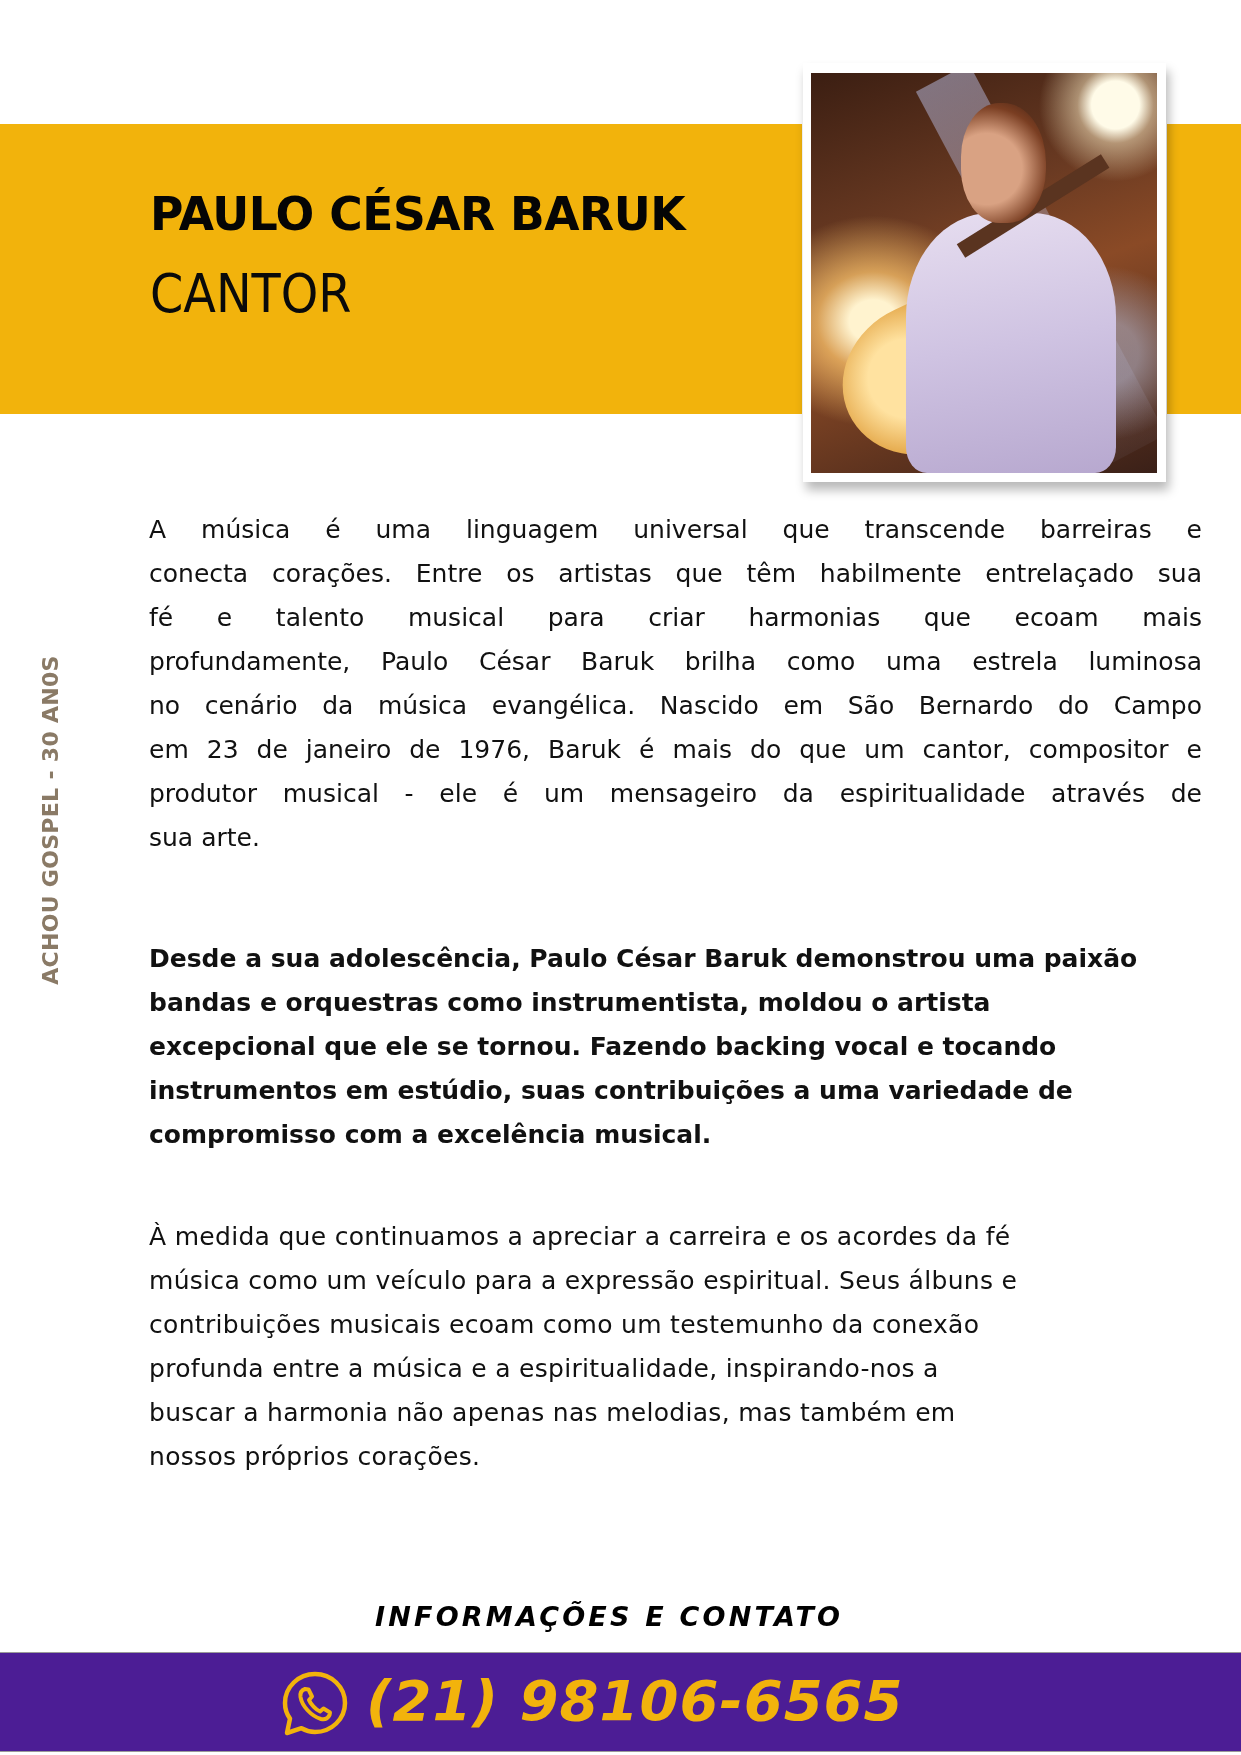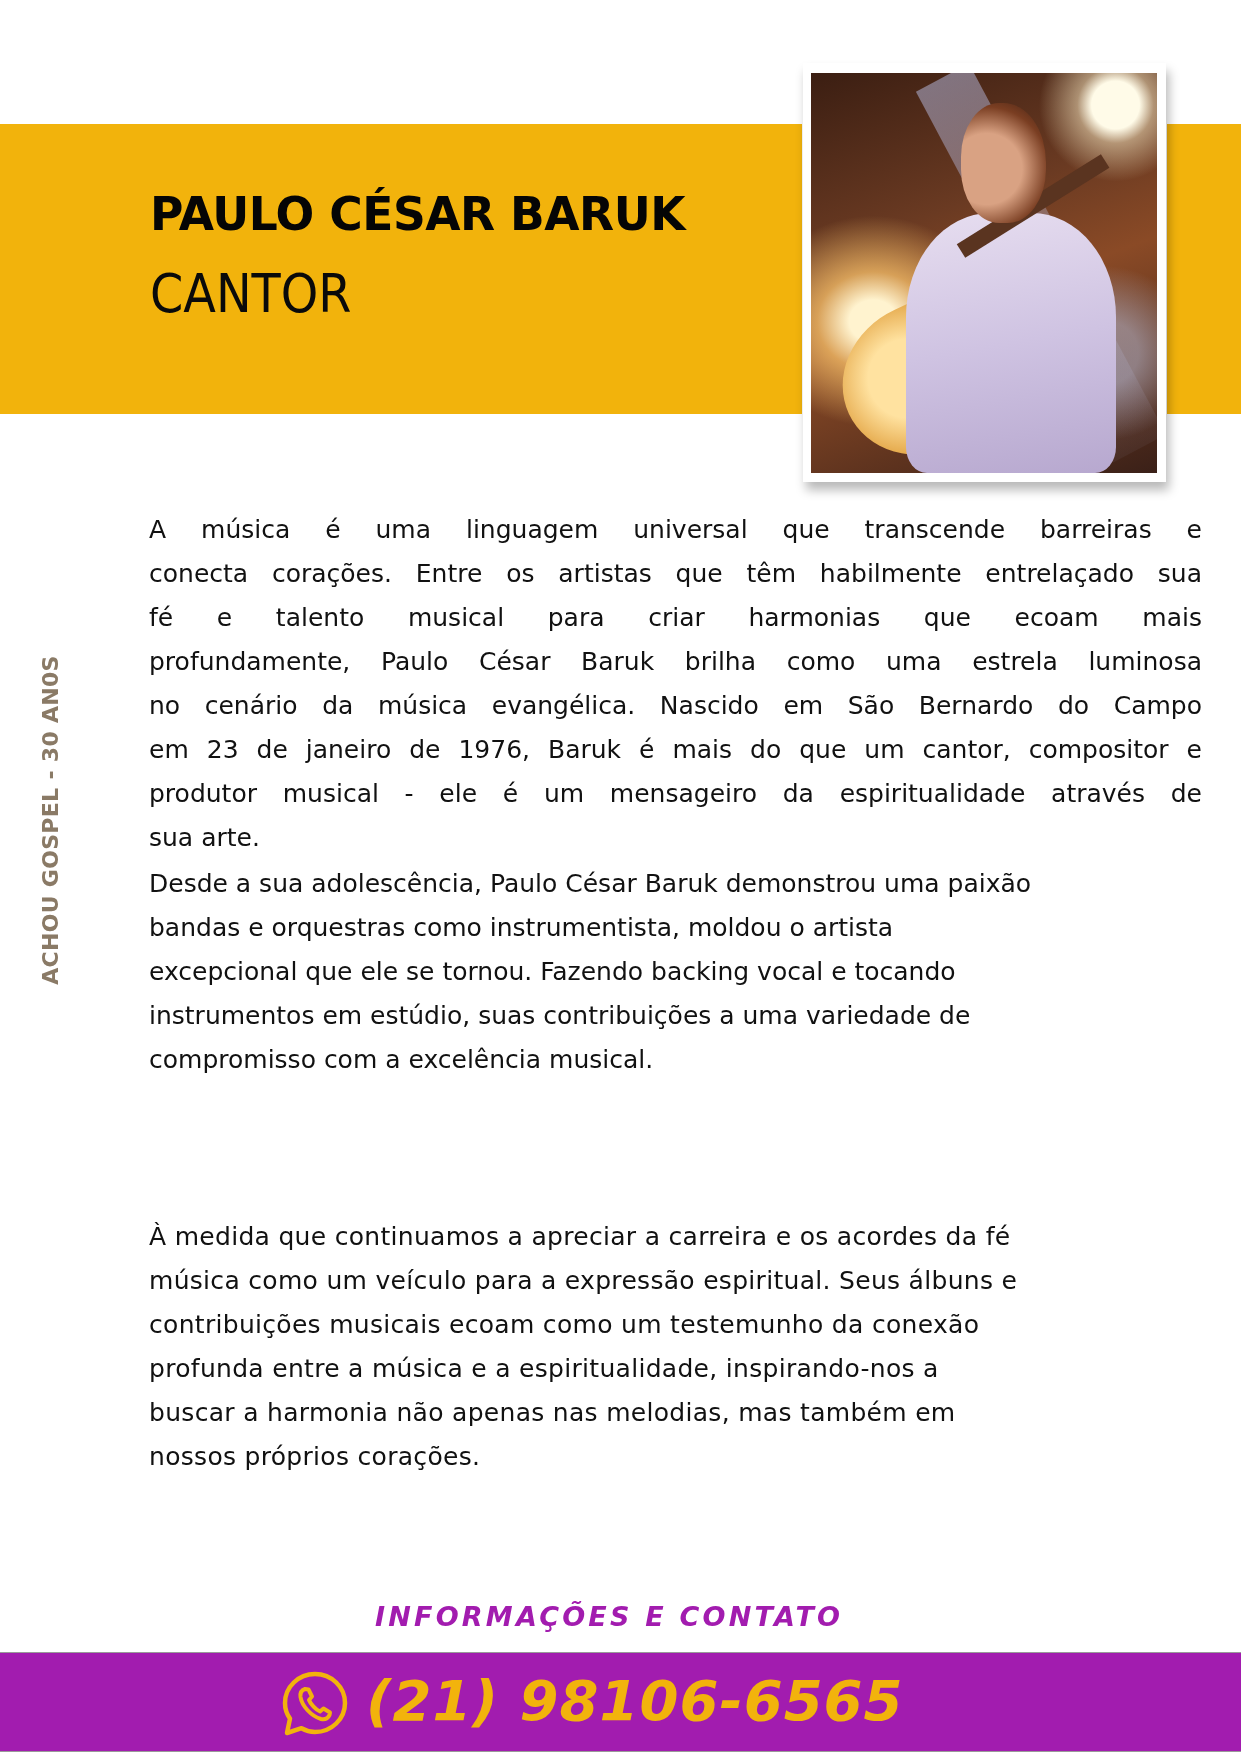--- a/index.html
+++ b/index.html
@@ -45,28 +45,28 @@
                   transform: translate(-50%, -50%) rotate(-90deg);
                   font-family: "DejaVu Sans", sans-serif; font-weight: bold; font-size: 22px;
                   letter-spacing: 0.3px; color: #8a7a66; white-space: nowrap; }
 
     .body-text { position: absolute; left: 149px; font-family: "DejaVu Sans", sans-serif;
                  font-size: 25px; line-height: 44px; color: #111111; }
     .body-text .line { display: block; white-space: nowrap; height: 44px; }
     .para1 { top: 508px; width: 1053px; }
     .para1 .line { text-align: justify; text-align-last: justify; white-space: normal; overflow: hidden; }
     .para1 .line.last { text-align-last: left; }
-    .para2 { top: 862px; width: 1035px; }
+    .para2 { top: 937px; width: 1035px; font-weight: bold; }
     .para3 { top: 1215px; width: 1035px; letter-spacing: 0.3px; }
 
     .contact-heading { position: absolute; left: 375px; top: 1601px; width: 500px; margin: 0;
                        font-family: "DejaVu Sans", sans-serif; font-weight: bold; font-style: italic;
-                       font-size: 27px; letter-spacing: 3.2px; color: #a21caf; white-space: nowrap; }
+                       font-size: 27px; letter-spacing: 3.2px; color: #000000; white-space: nowrap; }
 
-    .contact-bar { position: absolute; left: 0; top: 1652px; width: 1241px; height: 100px; background: #a21caf;
+    .contact-bar { position: absolute; left: 0; top: 1652px; width: 1241px; height: 100px; background: #4c1d95;
                    border-top: 1px solid #9a9a9a; border-bottom: 1px solid #9a9a9a; box-sizing: border-box; }
     .wa-icon { position: absolute; left: 281px; top: 17px; width: 68px; height: 68px; }
     .phone { position: absolute; left: 366px; top: 10px; margin: 0;
              font-family: "DejaVu Sans", sans-serif; font-weight: bold; font-style: italic;
              font-size: 56px; line-height: 76px; letter-spacing: 1px; color: #F2B30C; white-space: nowrap; }
   </style>
 </head>
 <body>
 
 <div class="band left"></div>

